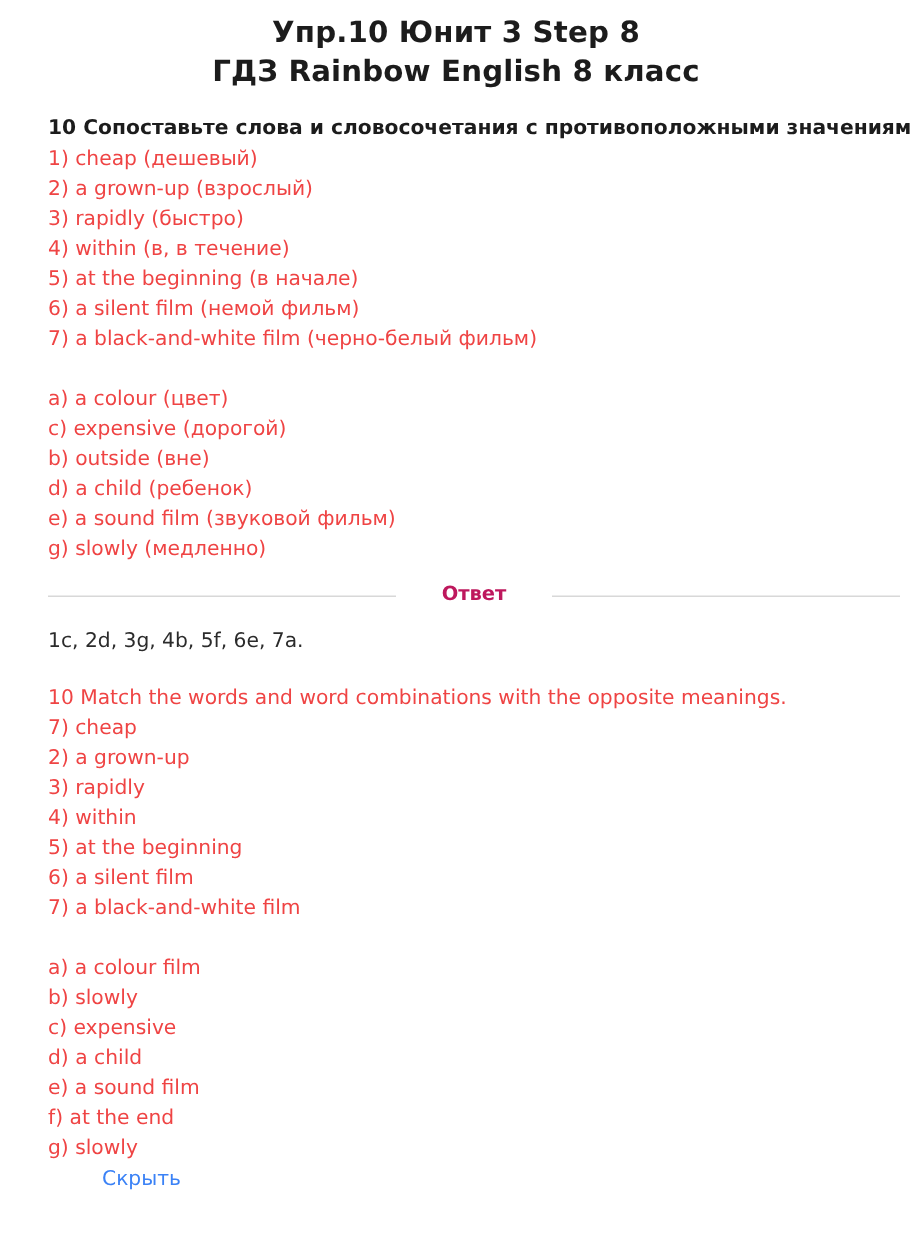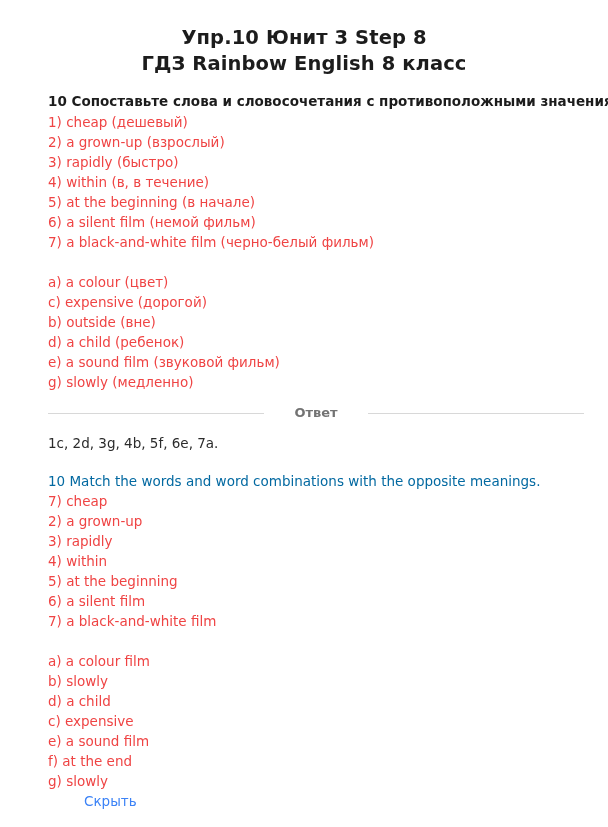--- a/index.html
+++ b/index.html
@@ -12,21 +12,21 @@
     height: 827px;
     font-family: "DejaVu Sans", "Liberation Sans", sans-serif;
     color: #2b2b2b;
     overflow: hidden;
     position: relative;
   }
   .page {
     width: 608px;
     height: 818px;
     box-sizing: border-box;
-    padding: 16px;
+    padding: 0;
     position: relative;
   }
   
   .title-block {
     text-align: center;
     padding-top: 9px;
   }
   .title-line {
     font-size: 19.5px;
     font-weight: bold;
@@ -46,21 +46,21 @@
     font-weight: bold;
     line-height: 20px;
     color: #1c1c1c;
     margin: 0 0 1px 0;
     white-space: nowrap;
   }
   .heading-plain {
     font-size: 13.5px;
     font-weight: normal;
     line-height: 20px;
-    color: #0369a1;
+    color: #ef4444;
     margin: 0;
     white-space: nowrap;
   }
   ul.plain-list {
     list-style: none;
     margin: 0;
     padding: 0;
   }
   ul.plain-list li {
     font-size: 13.5px;
@@ -89,21 +89,21 @@
   }
   .divider-rule {
     flex: 1 1 auto;
     height: 1px;
     background: #d8d8d8;
   }
   .divider-label {
     flex: 0 0 auto;
     font-size: 13px;
     font-weight: bold;
-    color: #737373;
+    color: #be185d;
     padding: 0 30px;
     line-height: 16px;
     white-space: nowrap;
   }
   
   .hide-link {
     display: inline-block;
     font-size: 13.5px;
     line-height: 20px;
     color: #4a6fad;
@@ -175,22 +175,22 @@
       <li>5) at the beginning</li>
       <li>6) a silent film</li>
       <li>7) a black-and-white film</li>
     </ul>
 
     <div class="spacer-line"></div>
 
     <ul class="plain-list">
       <li>a) a colour film</li>
       <li>b) slowly</li>
+      <li>c) expensive</li>
       <li>d) a child</li>
-      <li>c) expensive</li>
       <li>e) a sound film</li>
       <li>f) at the end</li>
       <li>g) slowly</li>
     </ul>
 
     <a class="hide-link" style="color: #3b82f6; margin-left: 36px;">Скрыть</a>
 
   </div>
 
 </div>

